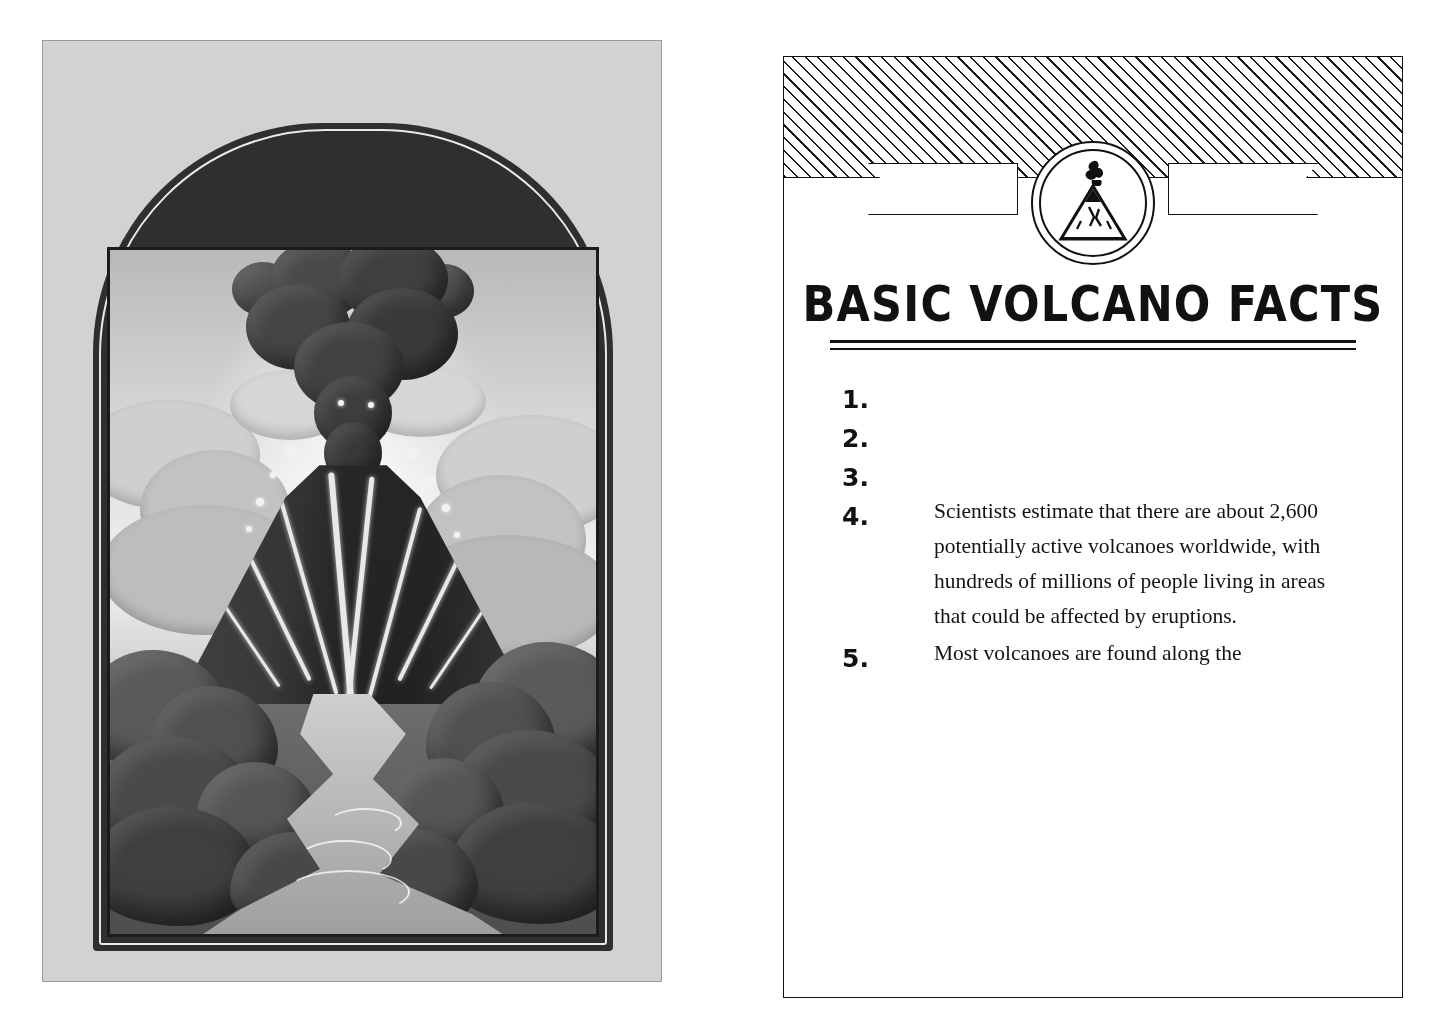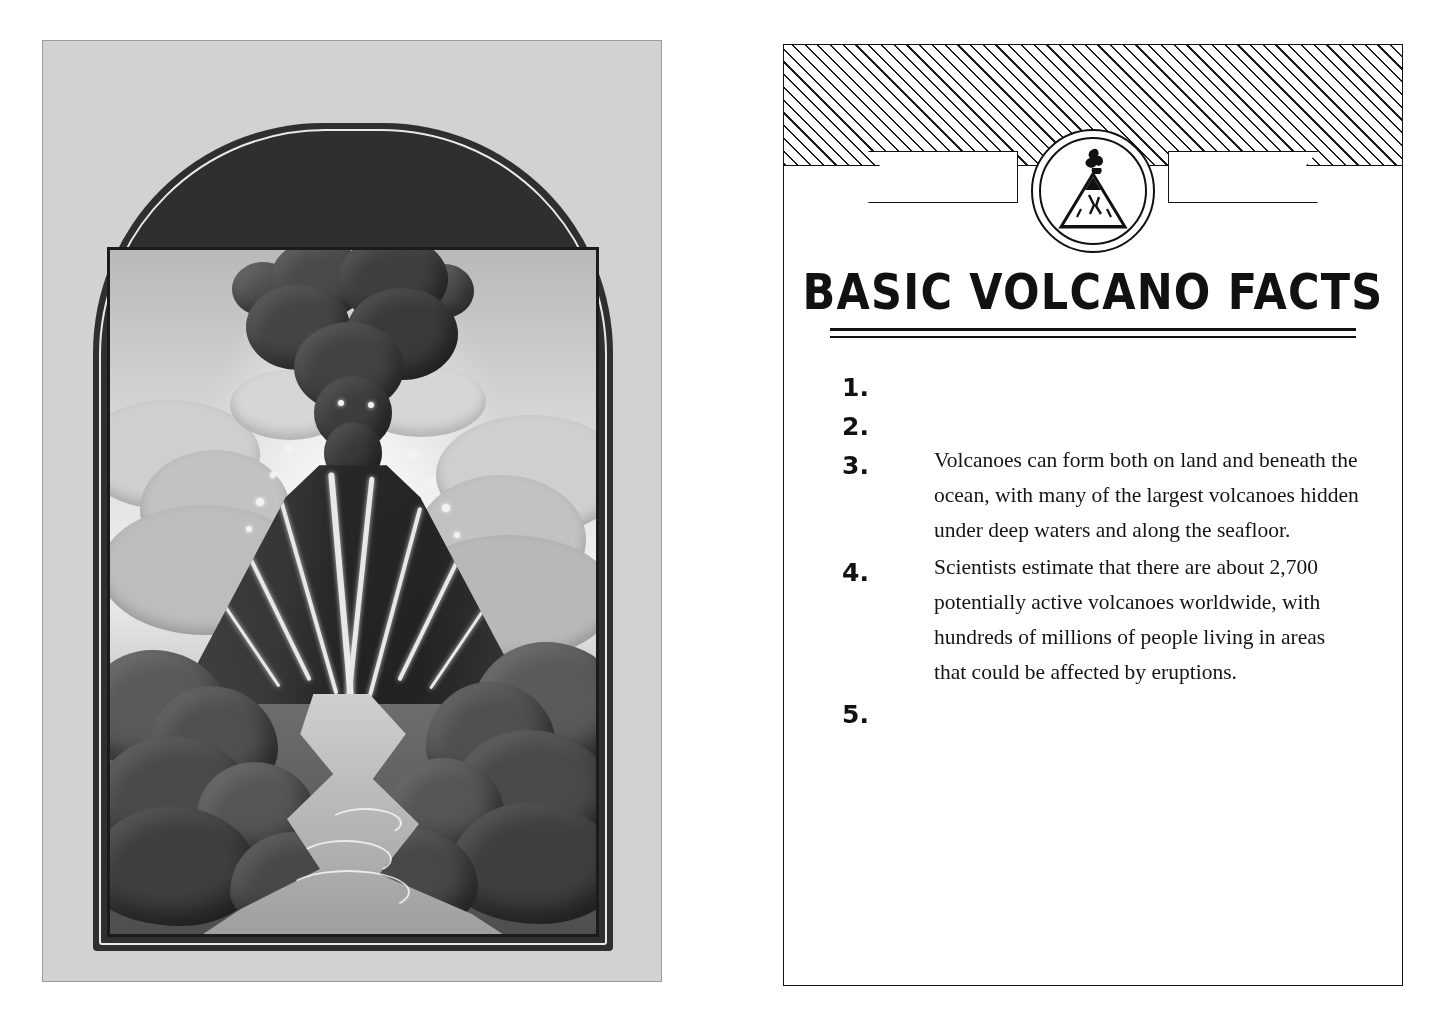--- a/index.html
+++ b/index.html
@@ -192,21 +192,21 @@
     border: 2px solid rgba(255,255,255,0.75);
     border-radius: 50%;
     border-bottom-color: transparent;
     border-left-color: transparent;
   }
 
   
   .right-page {
     position: absolute;
     left: 783px;
-    top: 44px;
+    top: 56px;
     width: 620px;
     height: 942px;
     background: #ffffff;
     border: 1px solid #111111;
     box-sizing: border-box;
   }
   .hatch-band {
     position: absolute;
     left: 0;
     top: 0;
@@ -432,25 +432,25 @@
 
     <div class="facts">
       <div class="fact">
         <div class="fact-num">1.</div>
       </div>
       <div class="fact">
         <div class="fact-num">2.</div>
       </div>
       <div class="fact">
         <div class="fact-num">3.</div>
-        <div class="fact-text">Volcanoes can form both on land and beneath the ocean, with many of the largest volcanoes hidden under deep waters and along the seafloor.</div>
       </div>
       <div class="fact">
         <div class="fact-num">4.</div>
-        <div class="fact-text">Scientists estimate that there are about 2,700 potentially active volcanoes worldwide, with hundreds of millions of people living in areas that could be affected by eruptions.</div>
+        <div class="fact-text">Scientists estimate that there are about 2,600 potentially active volcanoes worldwide, with hundreds of millions of people living in areas that could be affected by eruptions.</div>
       </div>
       <div class="fact">
         <div class="fact-num">5.</div>
+        <div class="fact-text">Most volcanoes are found along the</div>
       </div>
     </div>
 
   </div>
 </div>
 
 </body></html>

